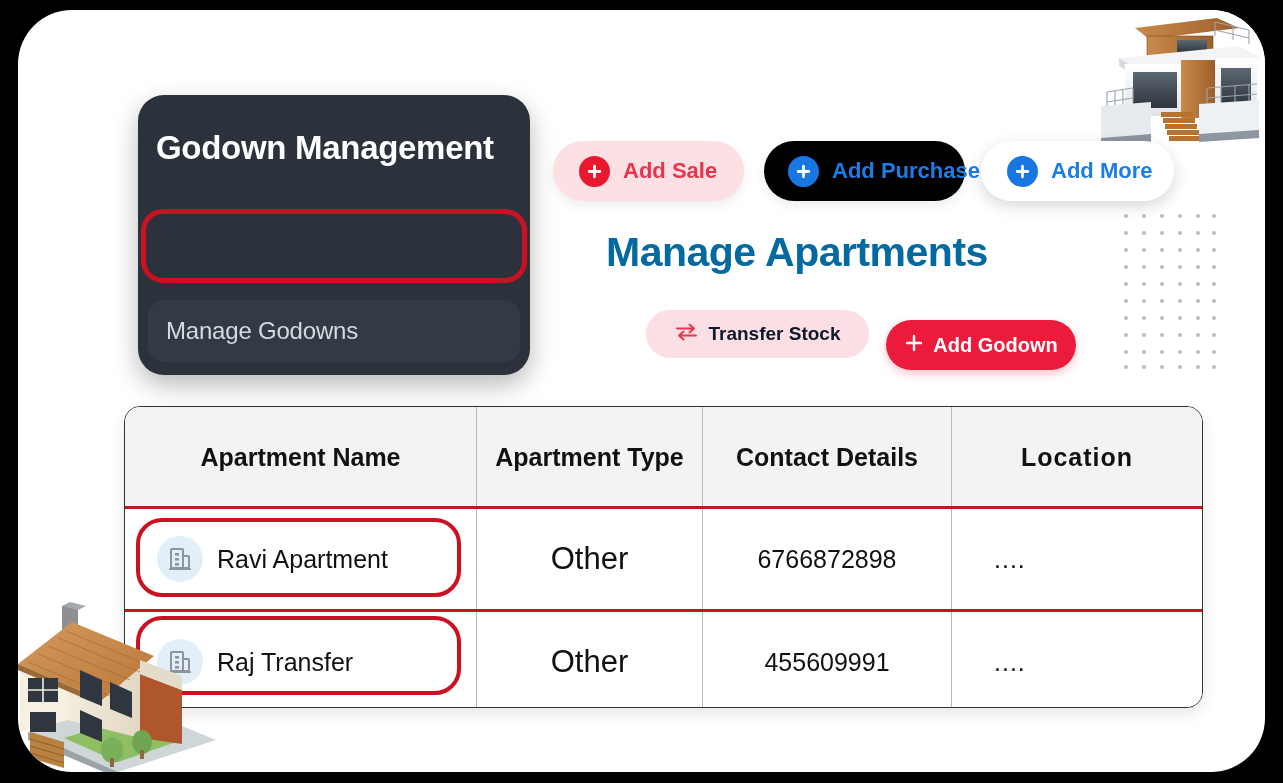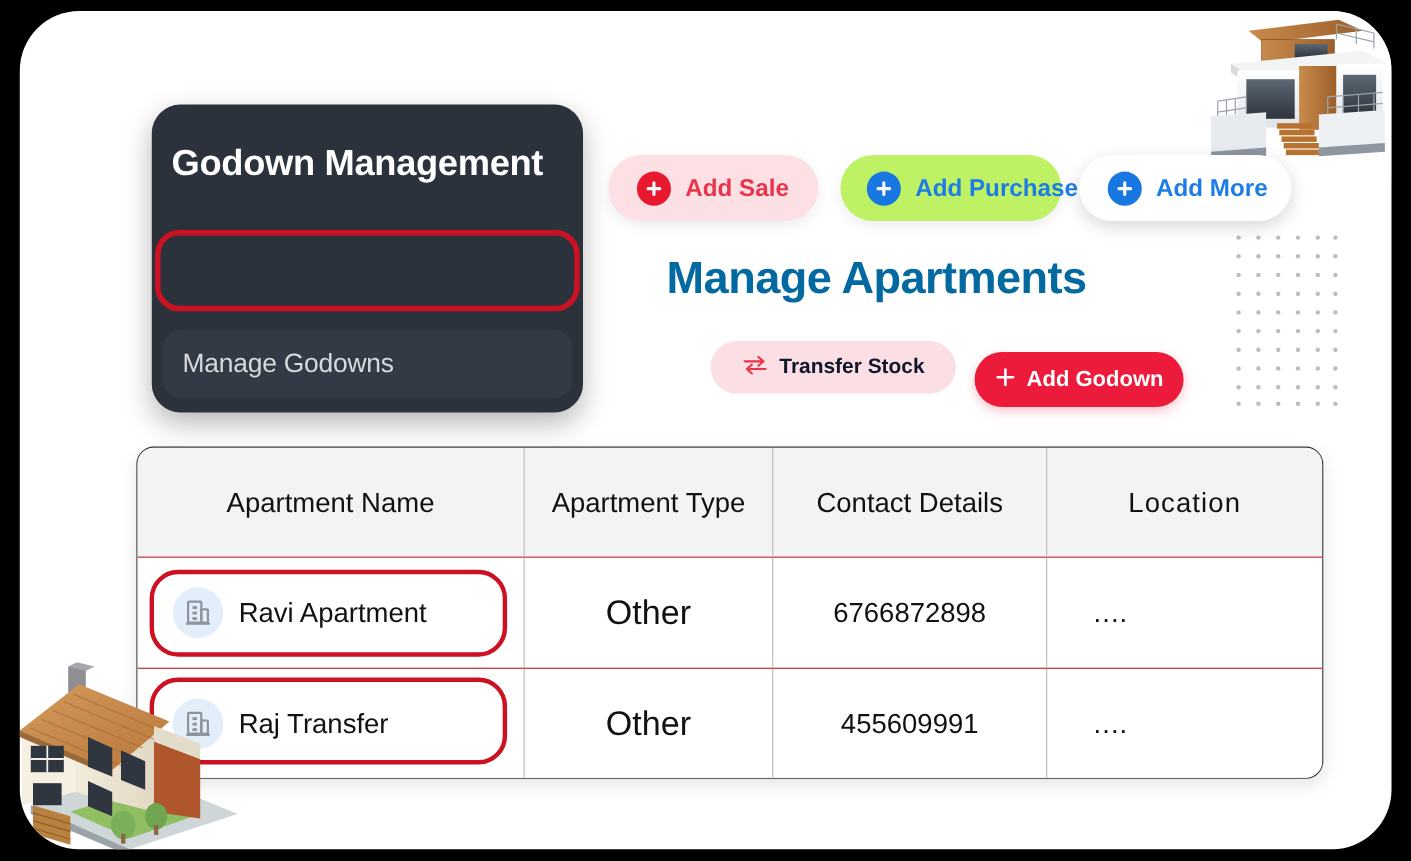--- a/index.html
+++ b/index.html
@@ -159,21 +159,21 @@
     left: 535px; top: 131px; width: 191px;
     background: #fde0e4;
     padding: 0 26px;
     box-shadow: 0 5px 12px rgba(0,0,0,0.07);
   }
   .pill-sale .circ { background: #e8192f; }
   .pill-sale .lbl { color: #e8354b; font-size: 22px; }
 
   .pill-purchase {
     left: 746px; top: 131px; width: 201px;
-    background: #bef264;
+    background: #000000;
     padding: 0 24px;
     box-shadow: 0 5px 12px rgba(0,0,0,0.07);
   }
   .pill-purchase .circ { background: #1877e0; }
   .pill-purchase .lbl { color: #1d7de6; font-size: 22px; }
 
   .pill-more {
     left: 963px; top: 131px; width: 193px;
     background: #ffffff;
     padding: 0 26px;
@@ -243,35 +243,35 @@
     box-sizing: border-box;
     background: #ffffff;
     overflow: hidden;
     box-shadow: 0 6px 16px rgba(0,0,0,0.10);
   }
   .t-row { display: flex; }
   .t-head { background: #f3f3f3; height: 99px; }
   .t-body-row { height: 100px; background: #ffffff; }
   .t-head .t-cell {
     font-size: 25px;
-    font-weight: 400;
+    font-weight: 700;
     color: #111111;
     text-align: center;
     line-height: 1.12;
   }
   .t-cell {
     display: flex;
     align-items: center;
     justify-content: center;
     box-sizing: border-box;
     border-right: 1px solid #b9b9b9;
     color: #111111;
   }
   .t-cell:last-child { border-right: none; }
-  .t-body-row { border-top: 1px solid #b91c1c; text-align: right; }
+  .t-body-row { border-top: 3px solid #b91c1c; text-align: right; }
   .c-name { width: 352px; }
   .c-type { width: 226px; font-size: 31px; }
   .c-contact { width: 249px; font-size: 25px; }
   .c-loc { width: 250px; justify-content: flex-start; padding-left: 42px; font-size: 25px; letter-spacing: 1px; }
 
   .t-body-row .c-name {
     justify-content: flex-start;
     padding-left: 32px;
     font-size: 25px;
   }

